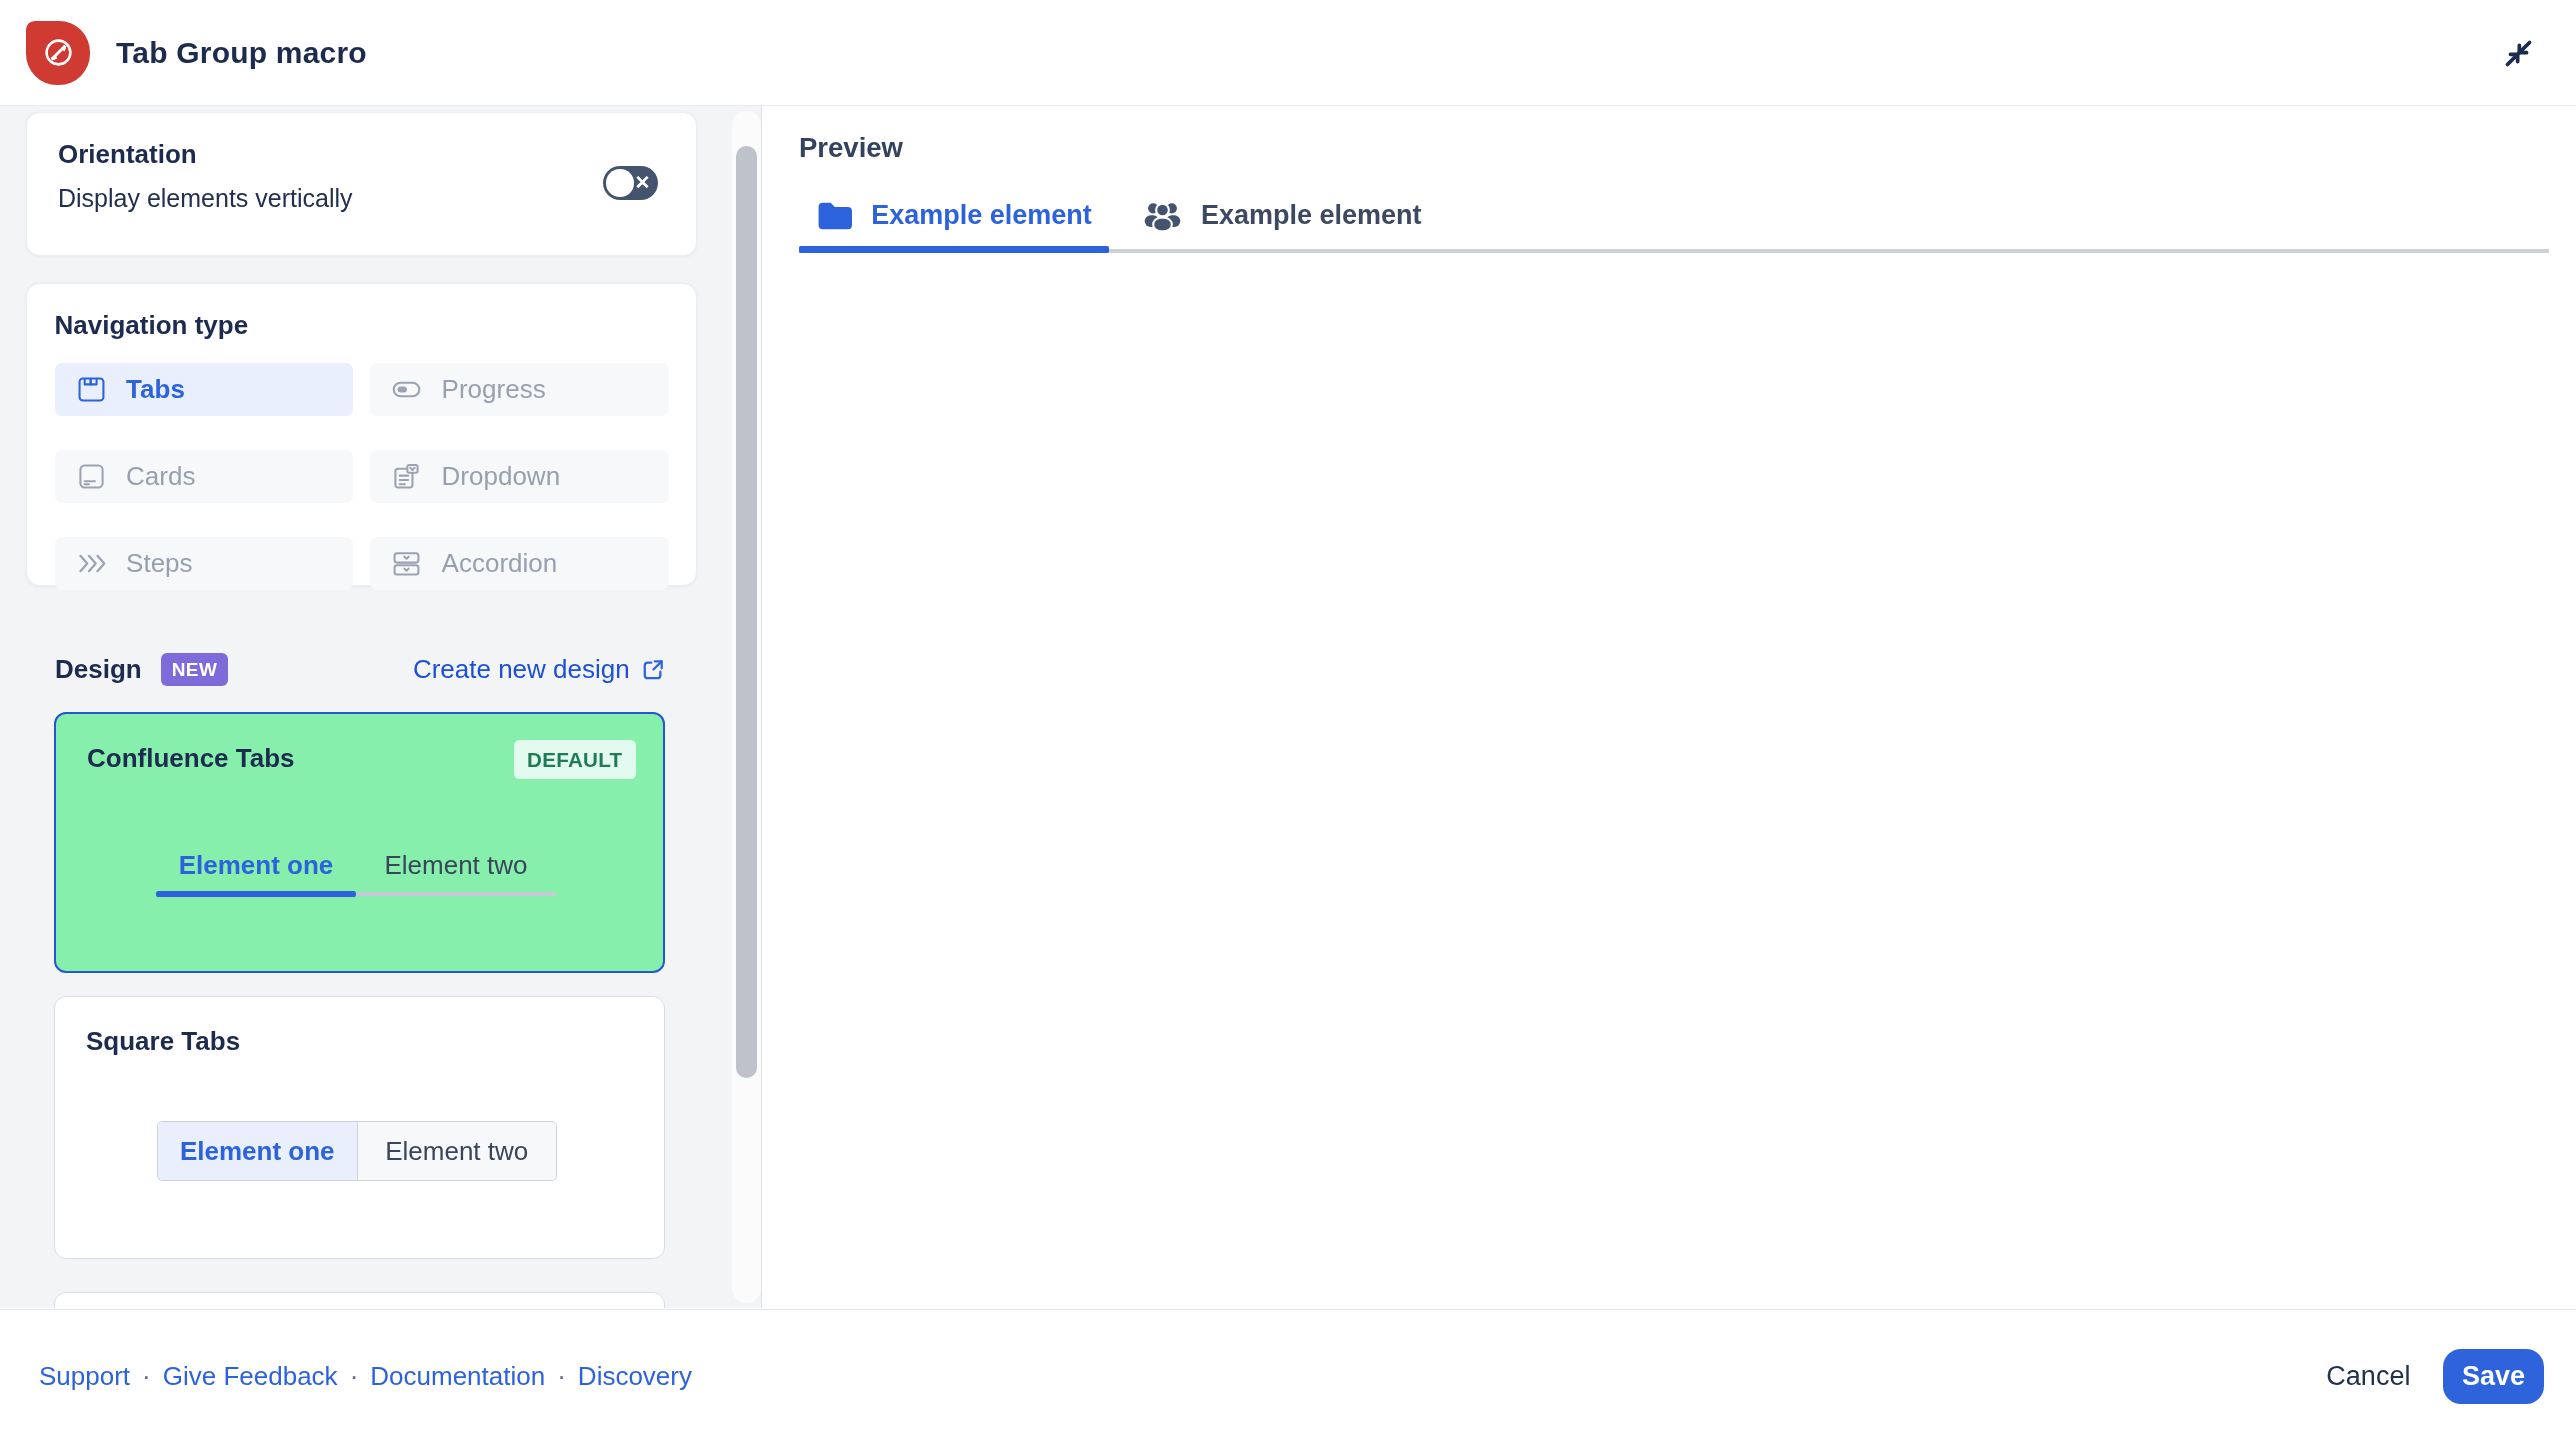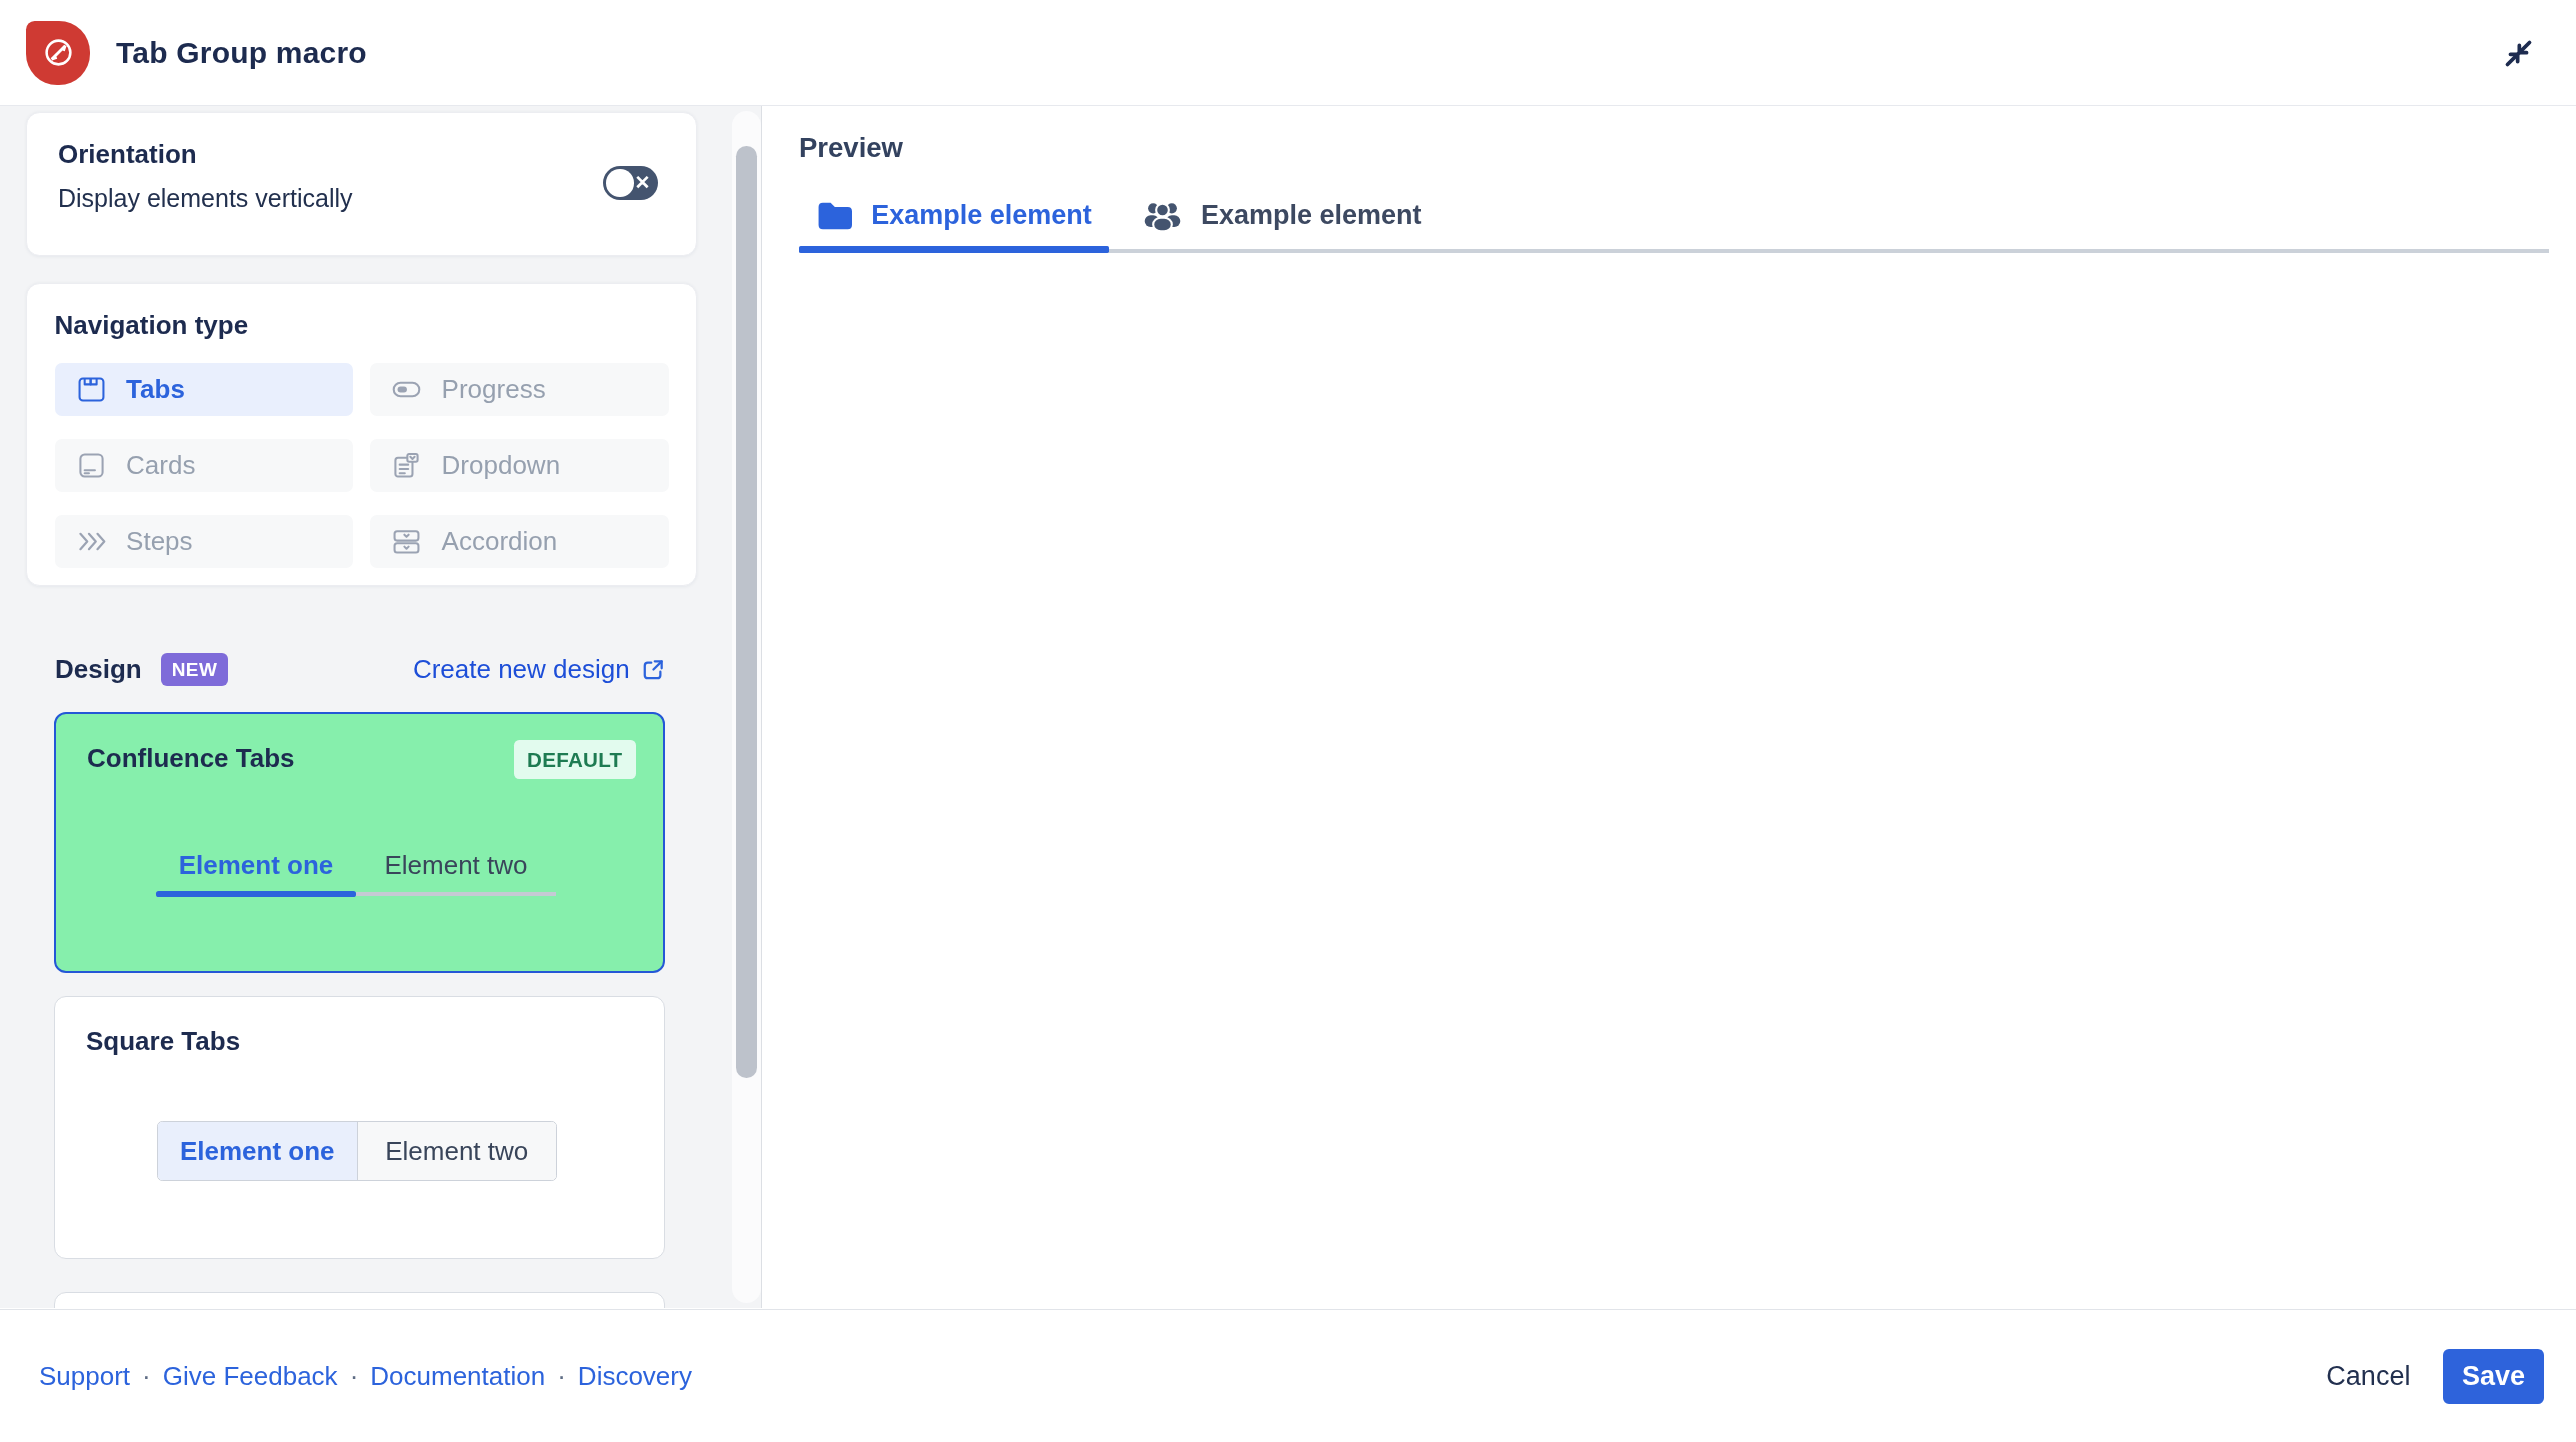--- a/index.html
+++ b/index.html
@@ -22,21 +22,21 @@
         box-shadow:0 0.9px 3.4px rgba(23,43,77,.06);box-sizing:border-box;}
   .card-orientation{left:26px;top:6px;width:671px;height:144px;padding:26px 31px;}
   .card-title{font-size:26px;font-weight:700;color:#1D2B4F;}
   .card-sub{font-size:25px;color:#22304E;margin-top:13.7px;}
   .toggle{position:absolute;right:38px;top:53px;width:55px;height:34px;border-radius:17px;
           background:#44546F;cursor:pointer;}
   .toggle .knob{position:absolute;left:3.4px;top:3.4px;width:27.5px;height:27.5px;border-radius:50%;background:#fff;}
   .toggle .xmark{position:absolute;right:7.7px;top:6px;color:#fff;font-size:19px;font-weight:700;line-height:22px;}
 
   .card-nav{left:26px;top:177px;width:671px;height:303px;padding:26px 27.5px;}
-  .nav-grid{display:grid;grid-template-columns:1fr 1fr;gap:23px 17px;margin-top:22px;}
+  .nav-grid{display:grid;grid-template-columns:1fr 1fr;gap:34px 17px;margin-top:22px;}
   .nav-opt{height:53px;border-radius:6.9px;background:#F7F8F9;display:flex;align-items:center;
            padding-left:22px;gap:20.6px;font-size:26px;font-weight:500;color:#96A0AF;cursor:pointer;}
   .nav-opt svg{color:#9BA3B3;flex:0 0 auto;}
   .nav-opt.selected{background:#E9EFFD;color:#2C63DC;font-weight:600;}
   .nav-opt.selected svg{color:#2C63DC;}
 
   .design-row{position:absolute;left:26px;top:541px;width:671px;height:45px;display:flex;
               align-items:center;padding:0 31px 0 29px;box-sizing:border-box;}
   .design-title{font-size:26px;font-weight:700;color:#1D2B4F;}
   .new-badge{margin-left:19px;background:#7E6BD9;color:#fff;font-size:19px;font-weight:700;
@@ -93,21 +93,21 @@
   
   .footer{position:absolute;left:0;right:0;bottom:0;height:134px;background:#fff;
           border-top:0.9px solid #E1E4E9;display:flex;align-items:center;box-sizing:border-box;
           padding:0 32px 0 39px;}
   .footer-links{display:flex;align-items:center;gap:12px;font-size:26px;text-align:right;}
   .flink{color:#2C63DC;cursor:pointer;text-decoration:none;}
   .fsep{color:#5E6C84;}
   .spacer{flex:1;}
   .cancel-btn{background:none;border:none;font-family:inherit;font-size:27px;font-weight:500;
               color:#22304F;padding:13.7px 20.6px;cursor:pointer;}
-  .save-btn{margin-left:12px;width:101px;height:55px;background:#2E63DB;border:none;border-radius:6px;
+  .save-btn{margin-left:12px;width:101px;height:55px;background:#2E63DB;border:none;border-radius:18px;
             color:#fff;font-family:inherit;font-size:27px;font-weight:600;cursor:pointer;}
   svg{display:block;}
 </style>
 </head>
 <body>
 
 <div class="app">
 
   <div class="header">
     <div class="logo">

